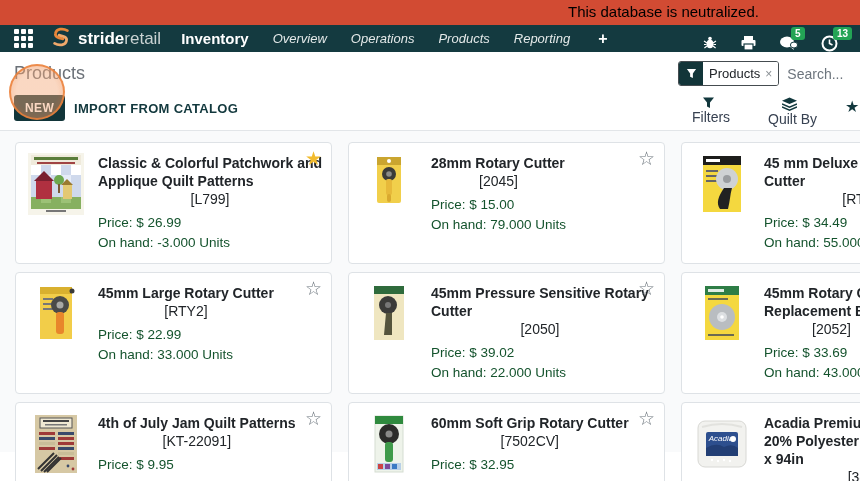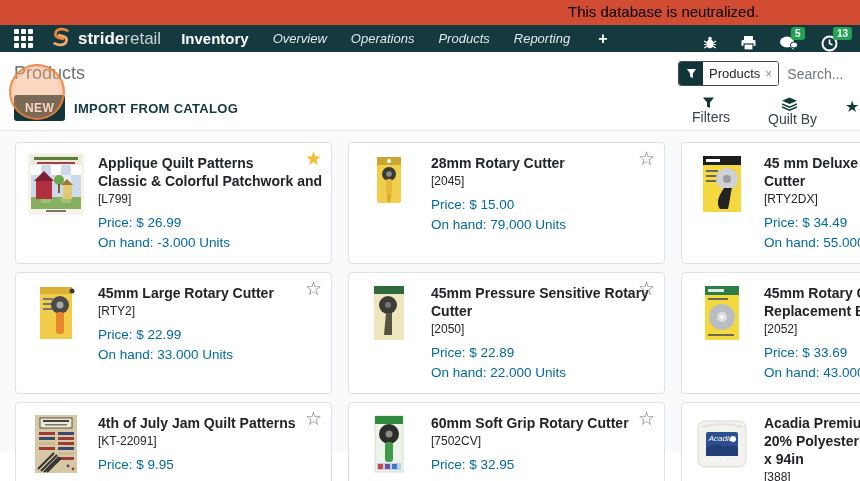--- a/index.html
+++ b/index.html
@@ -55,22 +55,22 @@
 
   
   .content { position:relative; height:321px; background:#f9fafb; }
   .grid { position:absolute; left:15px; top:11px; width:1000px; display:grid;
           grid-template-columns:repeat(3,317px); grid-auto-rows:minmax(114px,auto); gap:8px 16px; }
   .card { position:relative; background:#fff; border:1px solid #dee2e6; border-radius:4px;
           display:flex; padding:10px 10px 10px 12px; cursor:pointer; }
   .thumb { width:56px; height:62px; flex:none; margin-right:14px; }
   .info { padding-top:1px; }
   .t-line { display:block; white-space:nowrap; font-size:14px; font-weight:600; color:#212529; line-height:18px; }
-  .code { font-size:12px; color:#212529; line-height:18px; margin-bottom:5px; white-space:nowrap; }
-  .meta { font-size:13.5px; color:#0369a1; line-height:20px; white-space:nowrap; }
+  .code { font-size:14px; color:#212529; line-height:18px; margin-bottom:5px; white-space:nowrap;text-align:center; }
+  .meta { font-size:13.5px; color:#14532d; line-height:20px; white-space:nowrap; }
   .star { position:absolute; top:6px; right:9px; font-size:19px; line-height:19px; cursor:pointer; }
   .star.outline { color:#6c757d; }
   .star.filled { color:#f2bb2e; }
 </style>
 </head>
 <body>
 
 <div class="banner">
   <div class="banner-text">This database is neutralized.</div>
 </div>
@@ -198,22 +198,22 @@
           <rect x="33" y="44" width="10" height="6" fill="#9cc276"></rect>
         <circle cx="31" cy="27" r="5" fill="#6da84e"></circle>
           <rect x="30" y="31" width="2" height="9" fill="#7a5a34"></rect>
         <polygon points="6,28 16,18 26,28" fill="#7a2030"></polygon>
           <rect x="8" y="28" width="16" height="18" fill="#b03040"></rect>
         <polygon points="33,32 39,26 45,32" fill="#9a7a30"></polygon>
           <rect x="35" y="32" width="9" height="14" fill="#e3c873"></rect>
         <rect x="18" y="57" width="20" height="2" fill="#777"></rect>
       </svg>
       <div class="info">
+        <span class="t-line">Classic &amp; Colorful Patchwork and</span>
         <span class="t-line">Applique Quilt Patterns</span>
-        <span class="t-line">Classic &amp; Colorful Patchwork and</span>
         <div class="code">[L799]</div>
         <div class="meta">Price: $ 26.99</div>
         <div class="meta">On hand: -3.000 Units</div>
       </div>
       <span class="star filled">★</span>
     </div>
 
     <div class="card">
       <svg class="thumb" viewBox="0 0 56 62">
         <rect width="56" height="62" fill="#fff"></rect>
@@ -285,21 +285,21 @@
         <rect x="13" y="3" width="30" height="54" fill="#efe6c0"></rect>
         <rect x="13" y="3" width="30" height="8" fill="#2f6b3c"></rect>
         <circle cx="27" cy="22" r="9" fill="#3b3b39"></circle>
           <circle cx="27" cy="22" r="3" fill="#777"></circle>
         <path d="M25 30 L23 52 L31 52 L31 30 Z" fill="#55543c"></path>
       </svg>
       <div class="info">
         <span class="t-line">45mm Pressure Sensitive Rotary</span>
         <span class="t-line">Cutter</span>
         <div class="code">[2050]</div>
-        <div class="meta">Price: $ 22.89</div>
+        <div class="meta">Price: $ 39.02</div>
         <div class="meta">On hand: 22.000 Units</div>
       </div>
       <span class="star outline">☆</span>
     </div>
 
     <div class="card">
       <svg class="thumb" viewBox="0 0 56 62">
         <rect width="56" height="62" fill="#fff"></rect>
         <rect x="11" y="3" width="34" height="54" fill="#f4d83f"></rect>
         <rect x="11" y="3" width="34" height="9" fill="#2e7d46"></rect>

